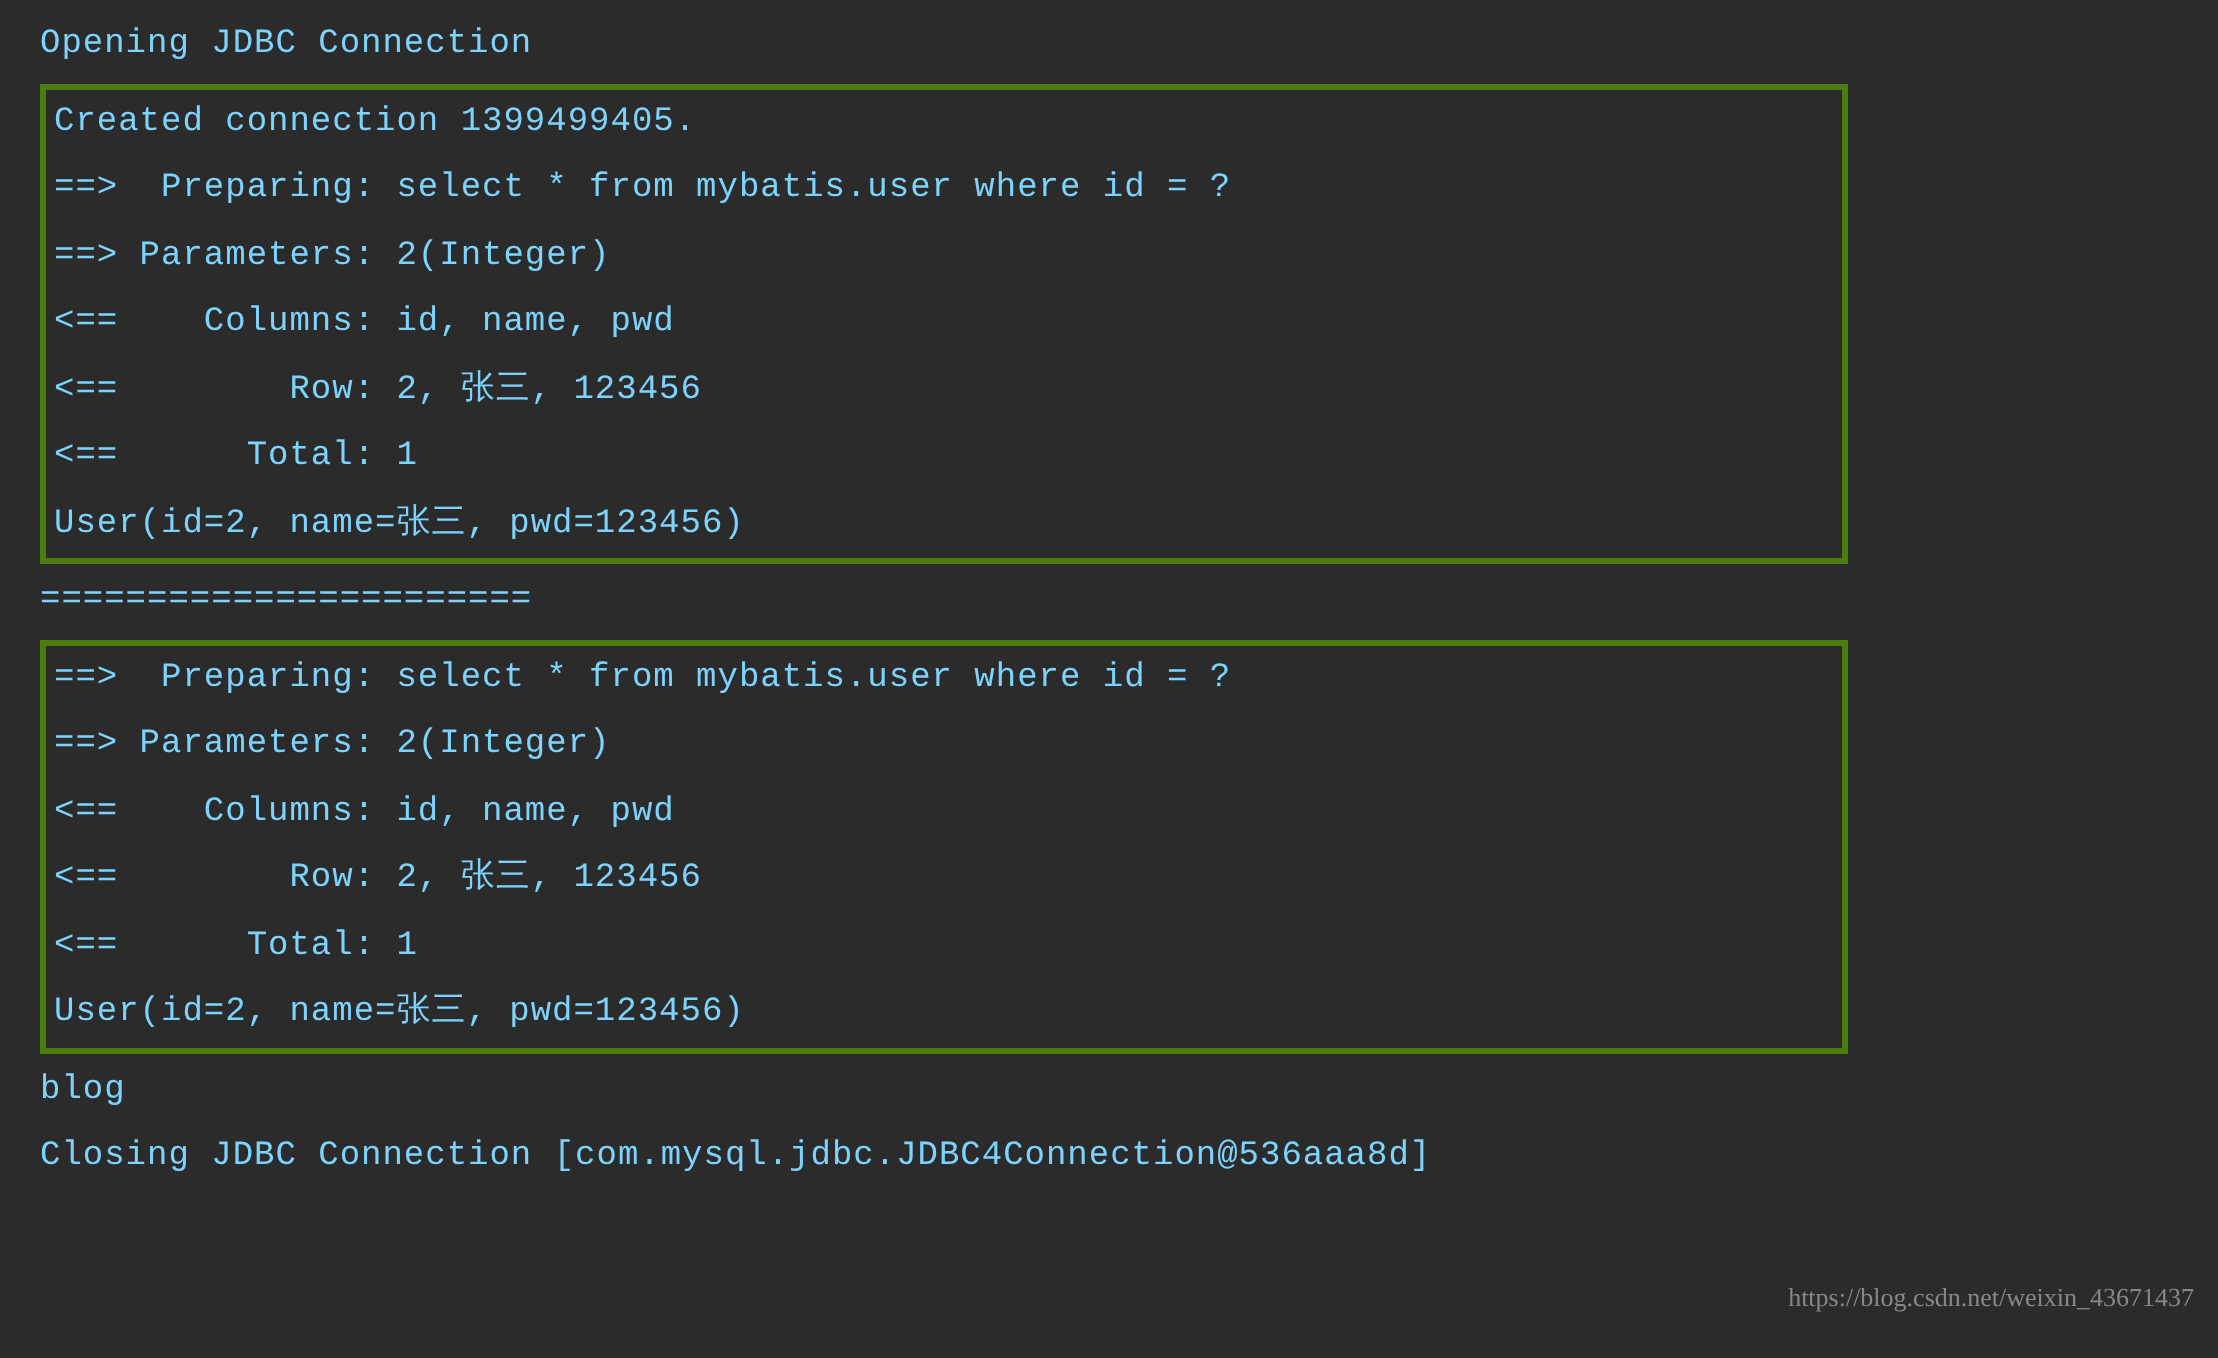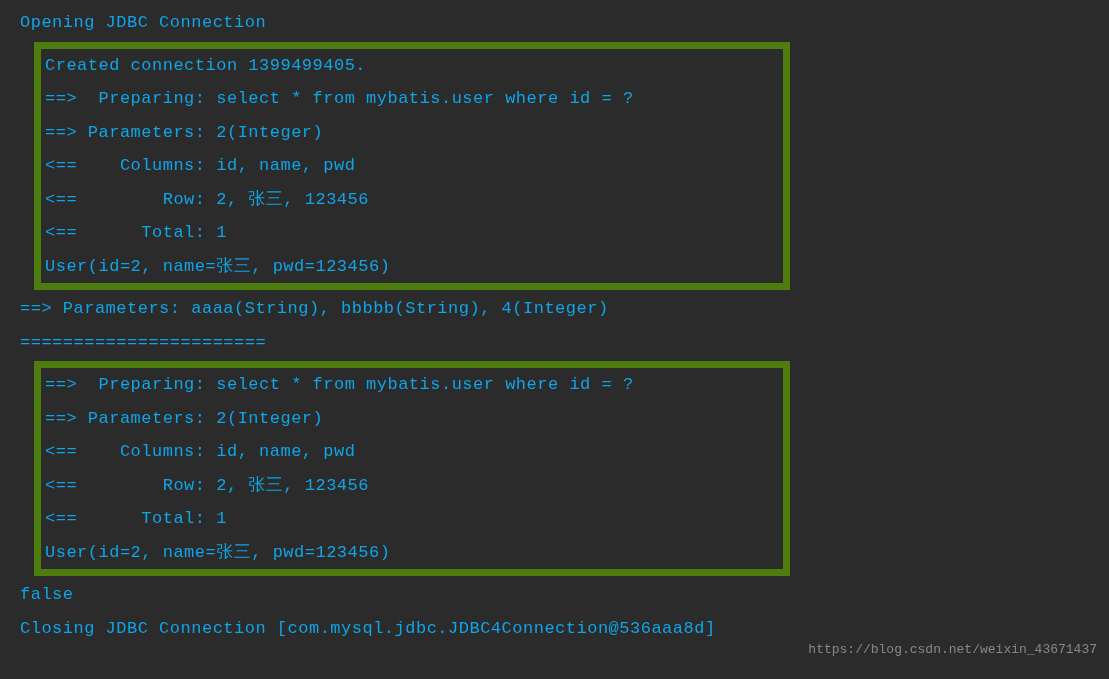--- a/index.html
+++ b/index.html
@@ -18,64 +18,63 @@
       overflow: hidden;
       position: relative;
     }
     .log-container {
       padding: 0 20px;
       line-height: 33.5px;
       letter-spacing: 0.5px;
     }
     .log-line {
       white-space: pre;
-      color: #0ea5e9;
+      color: #7dd3fc;
     }
     .red-box {
-      border: 7px solid #4d7c0f;
-      margin: 2px 14px;
+      border: 3px solid #4d7c0f;
+      margin: 2px 0;
       padding: 0 4px;
       display: inline-block;
-      width: 756px;
+      width: 904px;
     }
     .watermark {
       position: absolute;
       bottom: 22px;
       right: 12px;
       font-size: 13px;
       color: #888;
-      font-family: Liberation Mono, monospace;
+      font-family: Liberation Serif, serif;
       letter-spacing: 0;
     }
   </style>
 </head>
 <body>
 
 <div class="log-container">
   <div class="log-line">Opening JDBC Connection</div>
   
   <div class="red-box">
     <div class="log-line">Created connection 1399499405.</div>
     <div class="log-line">==&gt;  Preparing: select * from mybatis.user where id = ?</div>
     <div class="log-line">==&gt; Parameters: 2(Integer)</div>
     <div class="log-line">&lt;==    Columns: id, name, pwd</div>
     <div class="log-line">&lt;==        Row: 2, 张三, 123456</div>
     <div class="log-line">&lt;==      Total: 1</div>
     <div class="log-line">User(id=2, name=张三, pwd=123456)</div>
   </div>
   
-  <div class="log-line">==&gt; Parameters: aaaa(String), bbbbb(String), 4(Integer)</div>
   <div class="log-line">=======================</div>
   
   <div class="red-box">
     <div class="log-line">==&gt;  Preparing: select * from mybatis.user where id = ?</div>
     <div class="log-line">==&gt; Parameters: 2(Integer)</div>
     <div class="log-line">&lt;==    Columns: id, name, pwd</div>
     <div class="log-line">&lt;==        Row: 2, 张三, 123456</div>
     <div class="log-line">&lt;==      Total: 1</div>
     <div class="log-line">User(id=2, name=张三, pwd=123456)</div>
   </div>
   
-  <div class="log-line">false</div>
+  <div class="log-line">blog</div>
   <div class="log-line">Closing JDBC Connection [com.mysql.jdbc.JDBC4Connection@536aaa8d]</div>
 </div>
 
 <div class="watermark">https://blog.csdn.net/weixin_43671437</div>
 
 </body></html>

